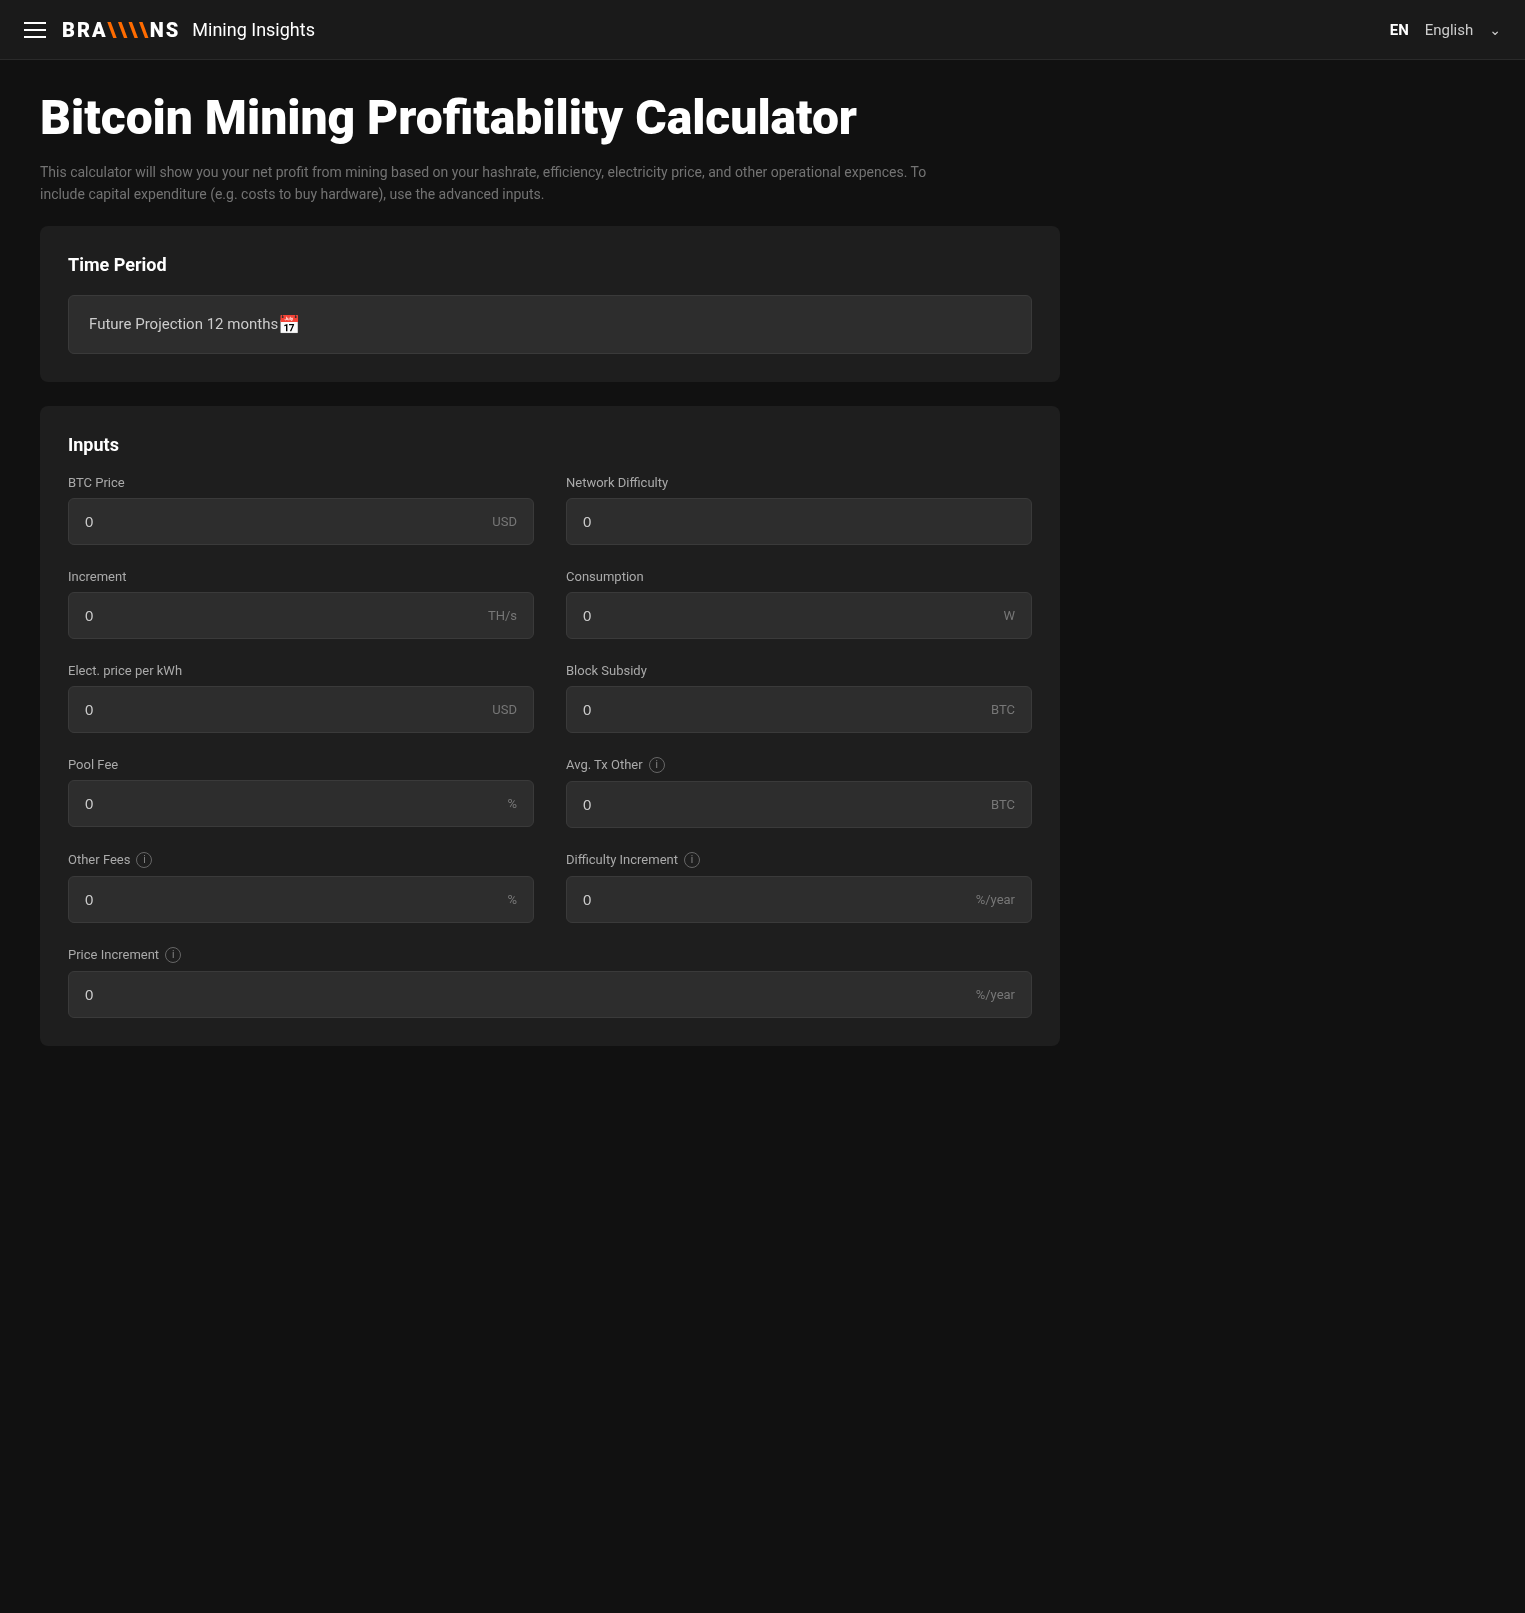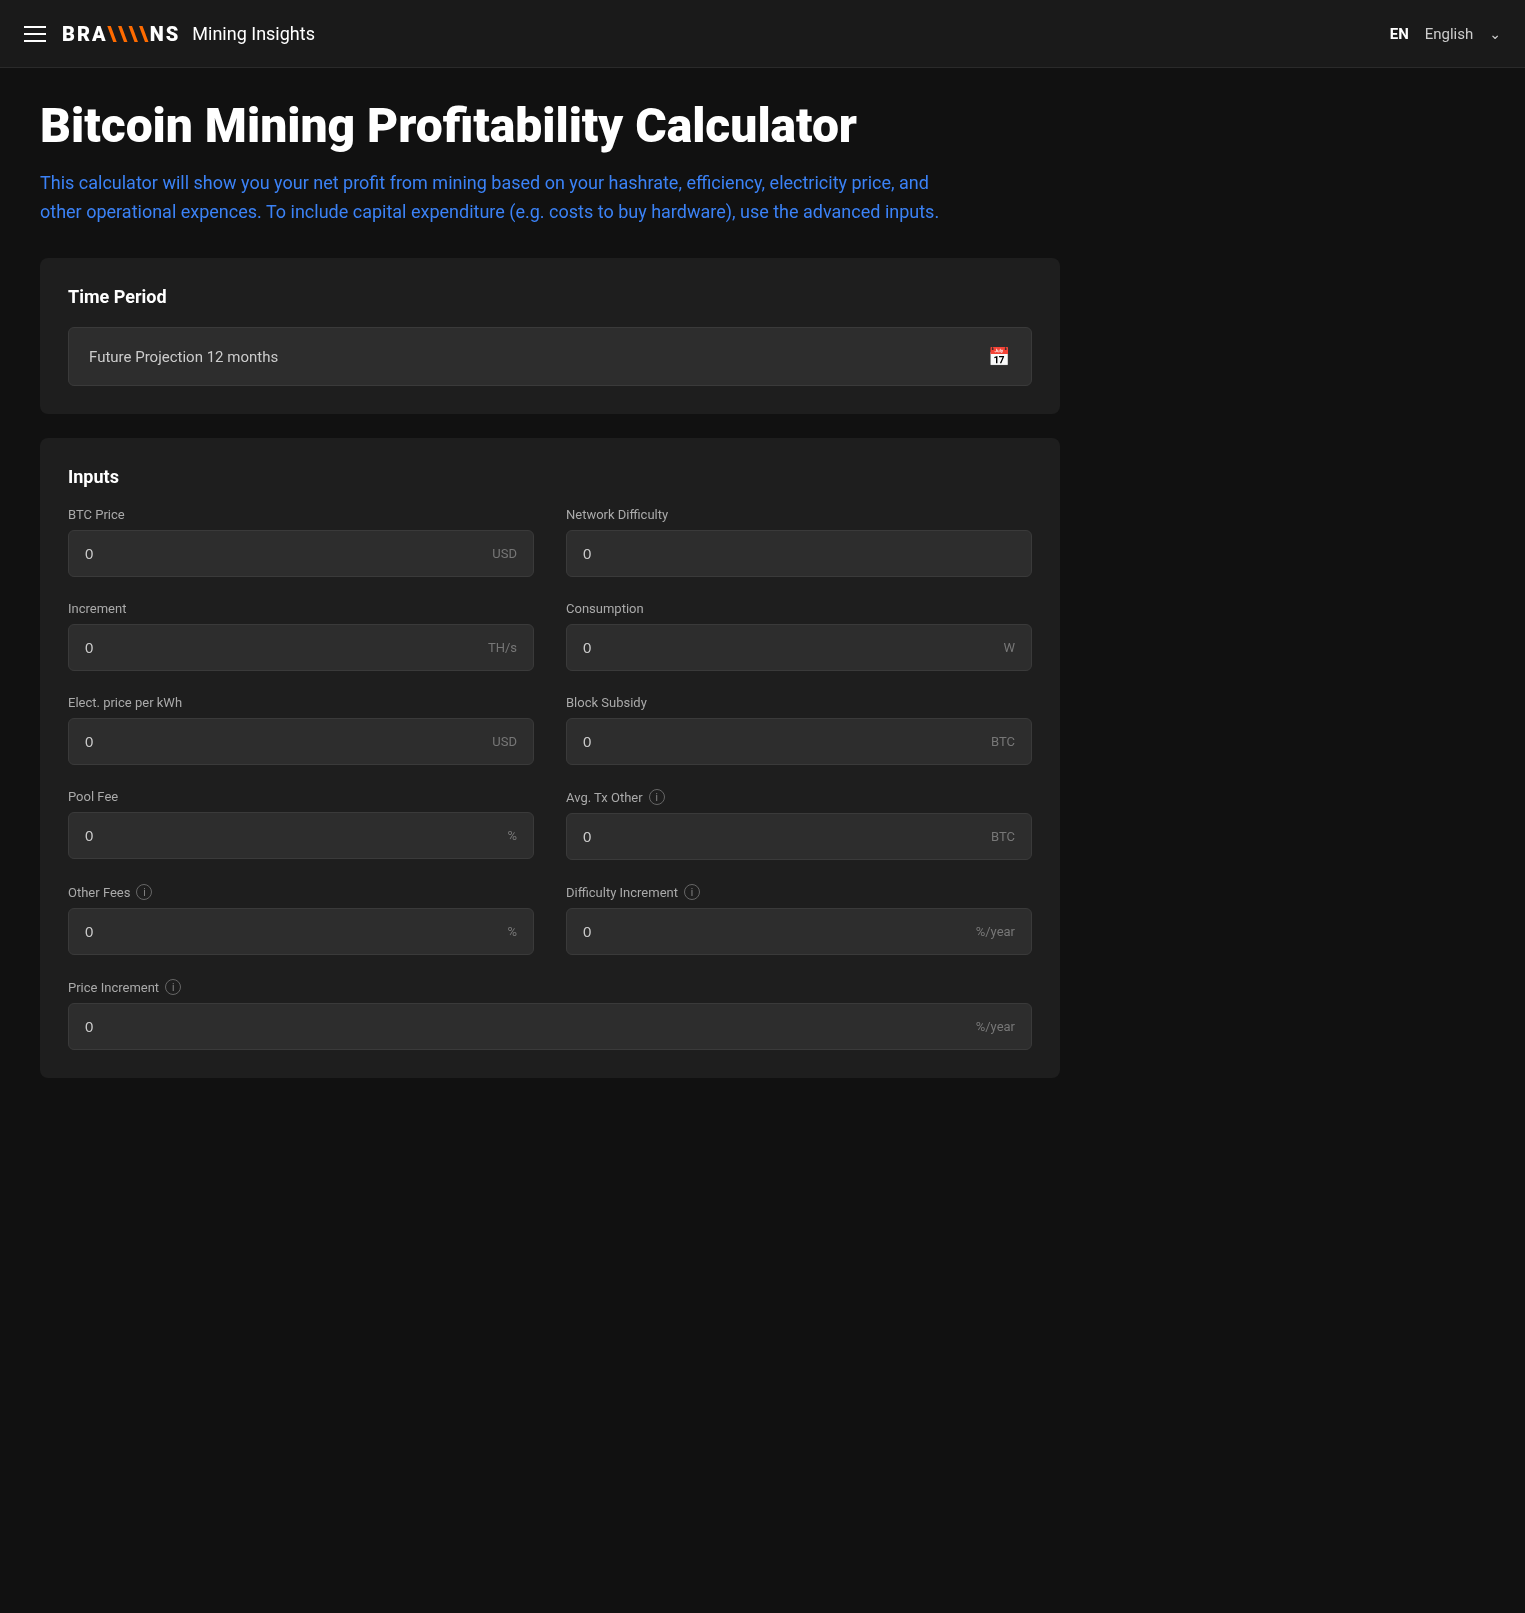--- a/index.html
+++ b/index.html
@@ -16,21 +16,21 @@
       width: 1525px;
     }
 
     
     .header {
       background-color: #1a1a1a;
       display: flex;
       align-items: center;
       justify-content: space-between;
       padding: 0 24px;
-      height: 68px;
+      height: 60px;
       border-bottom: 1px solid #2a2a2a;
     }
 
     .header-left {
       display: flex;
       align-items: center;
       gap: 16px;
     }
 
     .hamburger-icon {
@@ -102,24 +102,24 @@
 
     .page-title {
       font-size: 48px;
       font-weight: 900;
       color: #ffffff;
       line-height: 1.1;
       margin-bottom: 16px;
     }
 
     .page-description {
-      font-size: 18px;
-      color: #3b82f6;
+      font-size: 14px;
+      color: #737373;
       line-height: 1.6;
-      margin-bottom: 32px;
+      margin-bottom: 20px;
       max-width: 900px;
     }
 
     
     .card {
       background-color: #1e1e1e;
       border-radius: 8px;
       padding: 28px 28px;
       margin-bottom: 24px;
     }
@@ -131,21 +131,20 @@
       margin-bottom: 20px;
     }
 
     
     .time-period-selector {
       background-color: #2d2d2d;
       border-radius: 6px;
       padding: 18px 20px;
       display: flex;
       align-items: center;
-      justify-content: space-between;
       cursor: pointer;
       border: 1px solid #3a3a3a;
     }
 
     .time-period-text {
       font-size: 15px;
       color: #cccccc;
     }
 
     .calendar-icon {

